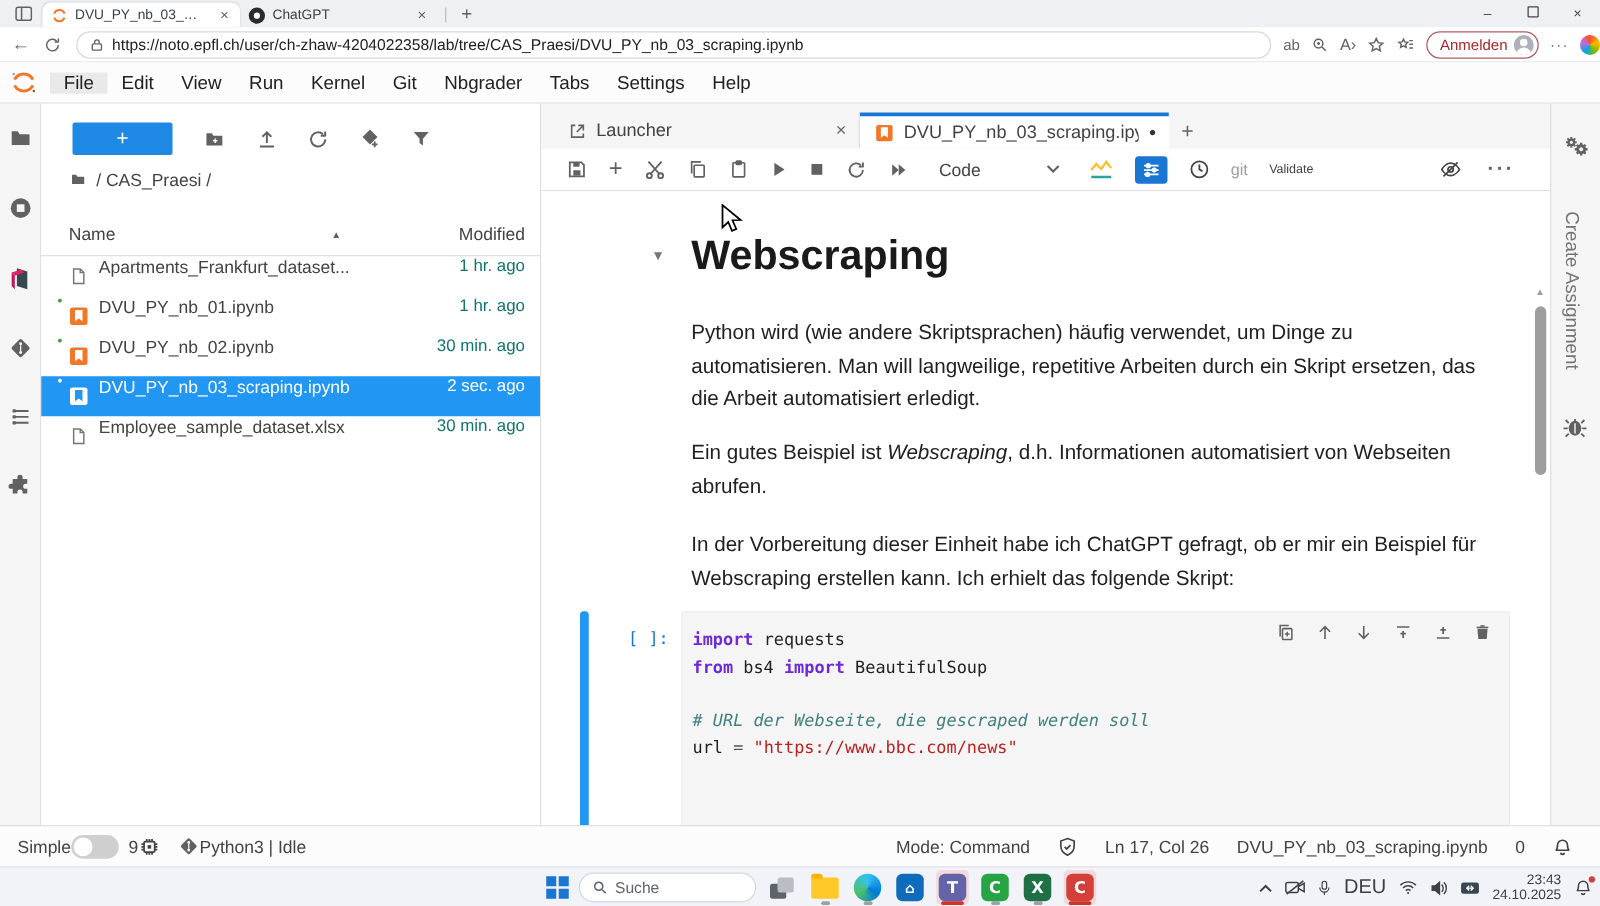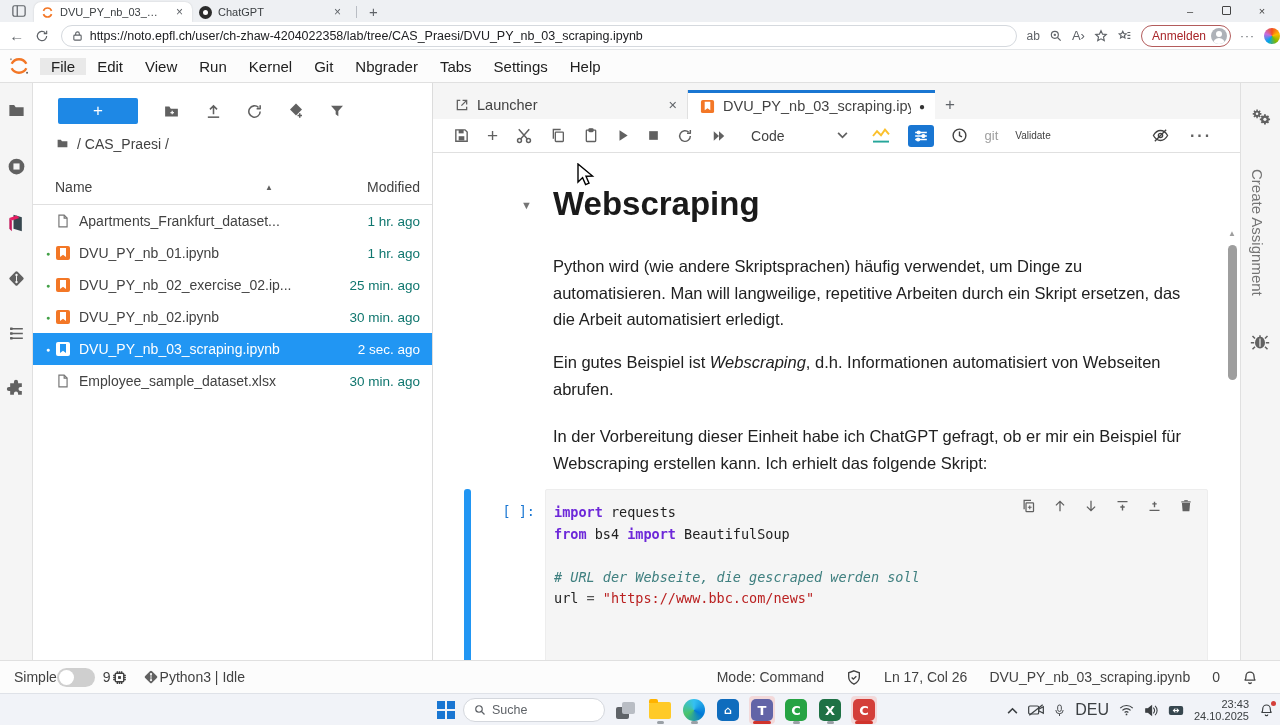--- a/index.html
+++ b/index.html
@@ -48,21 +48,21 @@
   #activity { width:33px; background:#f5f5f5; border-right:1px solid #e0e0e0; display:flex; flex-direction:column; align-items:center; padding-top:18px; gap:36px; }
   #activity .ic { color:#616161; }
 
   #filepanel { width:400px; background:#fff; border-right:1px solid #dcdcdc; font-size:14px; position:relative; }
   .fb-toolbar { height:44px; display:flex; align-items:center; padding:12px 14px 0 25px; gap:24px; }
   .fb-new { width:80px; height:26px; background:#1e88e5; border-radius:2px; color:#fff; display:flex; align-items:center; justify-content:center; font-size:17px; }
   .fb-crumb { height:33px; display:flex; align-items:center; padding-left:22px; gap:7px; color:#424242; }
   .fb-header { height:45px; display:flex; align-items:flex-end; padding:0 12px 9px 22px; border-bottom:1px solid #e0e0e0; color:#424242; position:relative; }
   .fb-header .col-mod { margin-left:auto; }
   .sort-arrow { position:absolute; left:232px; bottom:12px; font-size:8px; color:#616161; }
-  .file-row { height:32px; display:flex; align-items:center; padding:0 12px 0 8px; color:#424242; }
+  .file-row { height:32px; display:flex; padding:0 12px 0 8px; color:#424242; }
   .file-row .run-dot { width:14px; font-size:7px; color:#43a047; text-align:center; }
   .file-row .f-ic { width:16px; margin-right:8px; flex:none; }
   .file-row .f-name { flex:1; white-space:nowrap; overflow:hidden; }
   .file-row .f-time { color:#0f766e; font-size:13.5px; }
   .file-row.selected { background:#2196f3; color:#fff; }
   .file-row.selected .f-time, .file-row.selected .run-dot { color:#fff; }
 
   #main { flex:1; background:#f5f5f5; display:flex; flex-direction:column; position:relative; }
   .dock-tabbar { height:36px; padding-top:7px; display:flex; align-items:flex-end; }
   .dock-tab { height:29px; display:flex; align-items:center; gap:8px; padding:0 10px 0 12px; font-size:14.5px; color:#424242; background:#f5f5f5; border-right:1px solid #e0e0e0; }
@@ -345,31 +345,20 @@
         <div class="file-row">
           <span class="run-dot">●</span>
           <span class="f-ic ic">
             <svg width="16" height="16" viewBox="0 0 16 16">
               <rect x="1" y="1" width="14" height="14" rx="2" fill="#f37726"></rect>
               <path d="M5 3h6v9L8 9.8 5 12z" fill="#fff"></path>
             </svg>
           </span>
           <span class="f-name">DVU_PY_nb_01.ipynb</span>
           <span class="f-time">1 hr. ago</span>
-        </div>
-        <div class="file-row">
-          <span class="run-dot">●</span>
-          <span class="f-ic ic">
-            <svg width="16" height="16" viewBox="0 0 16 16">
-              <rect x="1" y="1" width="14" height="14" rx="2" fill="#f37726"></rect>
-              <path d="M5 3h6v9L8 9.8 5 12z" fill="#fff"></path>
-            </svg>
-          </span>
-          <span class="f-name">DVU_PY_nb_02_exercise_02.ip...</span>
-          <span class="f-time">25 min. ago</span>
         </div>
         <div class="file-row">
           <span class="run-dot">●</span>
           <span class="f-ic ic">
             <svg width="16" height="16" viewBox="0 0 16 16">
               <rect x="1" y="1" width="14" height="14" rx="2" fill="#f37726"></rect>
               <path d="M5 3h6v9L8 9.8 5 12z" fill="#fff"></path>
             </svg>
           </span>
           <span class="f-name">DVU_PY_nb_02.ipynb</span>

